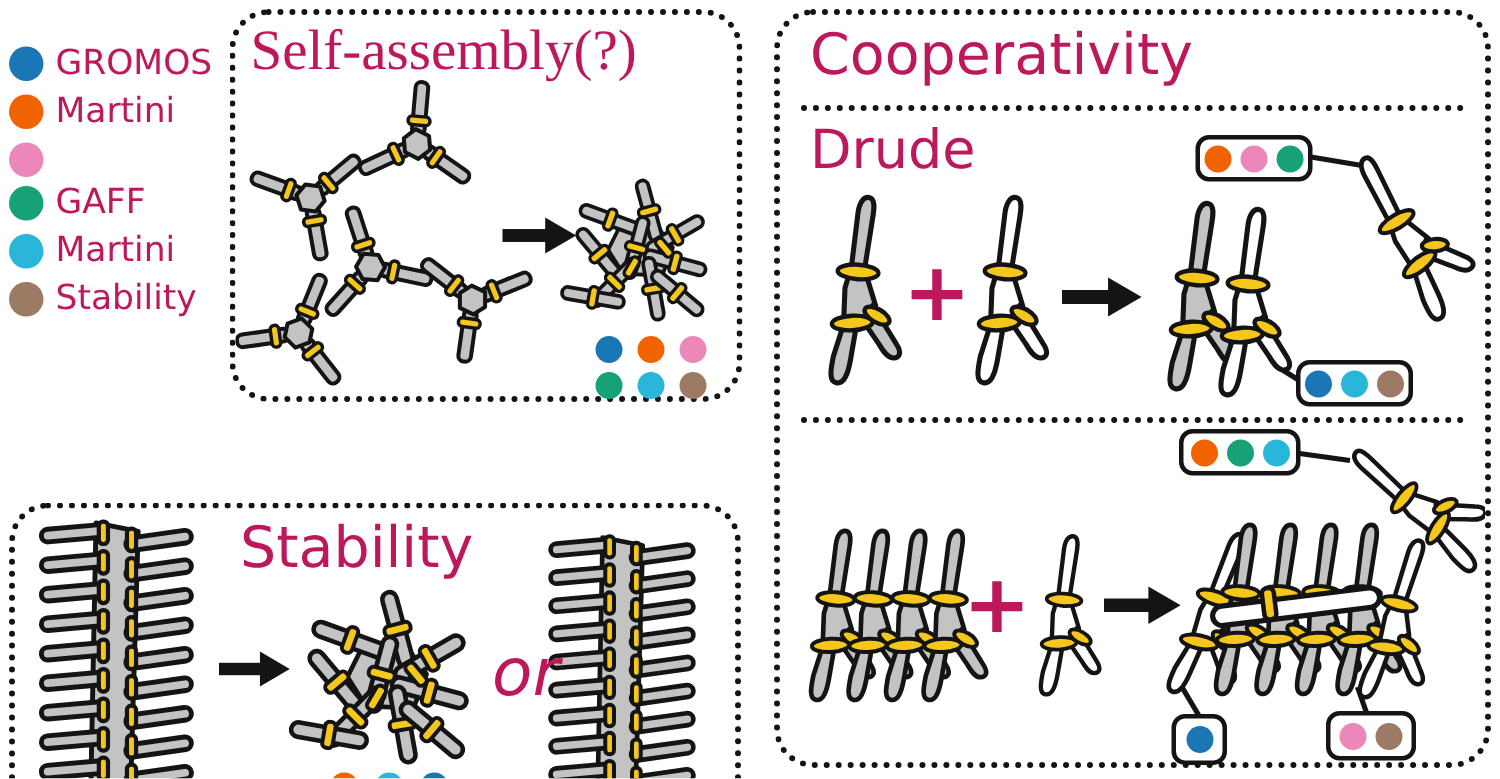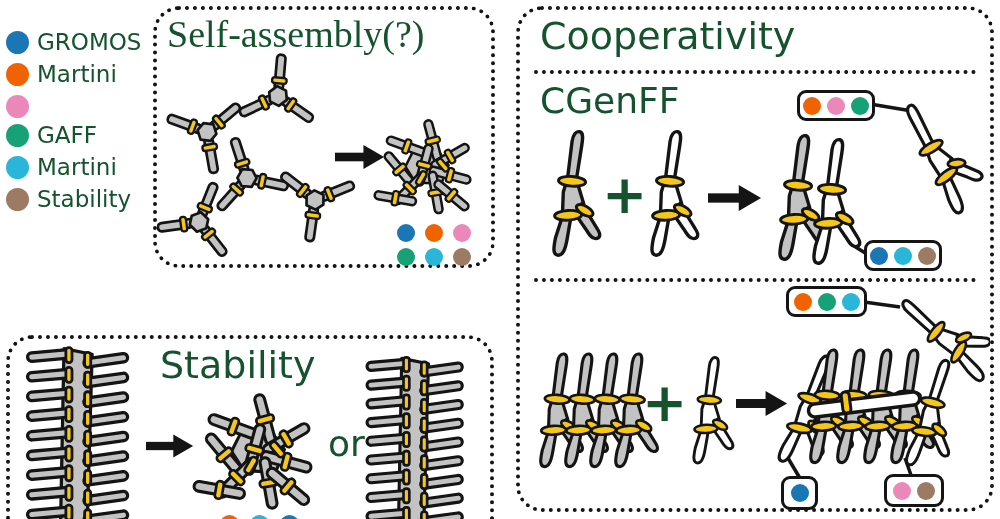--- a/index.html
+++ b/index.html
@@ -1,17 +1,17 @@
 <!DOCTYPE html>
 <html><head>
 <meta charset="utf-8">
 <style>
   html,body{margin:0;padding:0;background:#fff;}
   .canvas{position:relative;width:1000px;height:519px;background:#fff;overflow:hidden;
-          font-family:"DejaVu Sans","Liberation Sans",sans-serif;color:#14532d;}
+          font-family:"DejaVu Sans","Liberation Sans",sans-serif;color:#be185d;}
   
   .legend{position:absolute;left:6px;top:28px;width:150px;display:flex;flex-direction:column;gap:3px;}
   .legend-item{display:flex;align-items:flex-start;gap:8px;font-size:23px;line-height:29px;}
   .dot{border-radius:50%;flex:none;}
   .legend-item .dot{width:23px;height:23px;margin-top:3px;}
   
   .panel{position:absolute;border:4px dotted #141414;border-radius:26px;background:#fff;box-sizing:border-box;}
   .panel-self{left:153px;top:6px;width:342px;height:262px;font-family:Liberation Serif, serif;}
   .panel-stab{left:6px;top:291px;width:488px;height:221px;margin-top:44px;}
   .panel-coop{left:516px;top:6px;width:478px;height:506px;}
@@ -31,21 +31,21 @@
   .ink{fill:#141414;}
   
   .dots-row{position:absolute;display:flex;gap:11px;}
   .dots-row .dot{width:19px;height:19px;}
   .dots-grid{position:absolute;display:grid;grid-template-columns:repeat(3,18px);gap:6px 10px;}
   .dots-grid .dot{width:18px;height:18px;}
   .tag{position:absolute;background:#fff;border:3.5px solid #141414;border-radius:9px;
        display:flex;align-items:center;justify-content:center;gap:6px;box-sizing:border-box;}
   .tag .dot{width:18px;height:18px;}
   .op{position:absolute;font-size:54px;font-weight:bold;line-height:1;}
-  .or-label{position:absolute;font-size:36px;}
+  .or-label{position:absolute;font-size:44px;font-style:italic;}
   .defs-holder{position:absolute;width:0;height:0;overflow:hidden;}
 </style>
 </head>
 <body>
 
 <svg class="defs-holder" xmlns="http://www.w3.org/2000/svg" xmlns:xlink="http://www.w3.org/1999/xlink" aria-hidden="true">
   <defs>
     <g id="tarm">
       <rect class="mol" x="-5.5" y="-54" width="11" height="46" rx="5"></rect>
       <rect class="band" x="-9.5" y="-24" width="19" height="7.5" rx="3.5"></rect>
@@ -230,21 +230,21 @@
         </g>
         <g transform="translate(392,340) rotate(10 30 10)">
             <use href="#bird" xlink:href="#bird" class="white" width="60" height="126"></use>
           </g>
         <rect class="mol white" x="288" y="388" width="112" height="13" rx="6.5" transform="rotate(-7 344 394)" style="color:#fff"></rect>
         <rect class="band" x="322" y="382" width="8" height="21" rx="3.5" transform="rotate(-7 326 392)"></rect>
       </g>
     </svg>
     <h2 class="ptitle">Cooperativity</h2>
     <div class="hdivider" style="top:60px;"></div>
-    <h3 class="subtitle" style="left:20px;top:70px;">CGenFF</h3>
+    <h3 class="subtitle" style="left:20px;top:70px;">Drude</h3>
     <span class="op" style="left:82px;top:158px;">+</span>
     <div class="tag" style="left:277px;top:80px;width:78px;height:31px;">
       <span class="dot" style="background-color: rgb(240, 99, 0);"></span>
       <span class="dot" style="background-color: rgb(236, 135, 185);"></span>
       <span class="dot" style="background-color: rgb(22, 161, 119);"></span>
     </div>
     <div class="tag" style="left:344px;top:230px;width:78px;height:31px;">
       <span class="dot" style="background-color: rgb(27, 118, 181);"></span>
       <span class="dot" style="background-color: rgb(41, 182, 216);"></span>
       <span class="dot" style="background-color: rgb(156, 122, 100);"></span>

